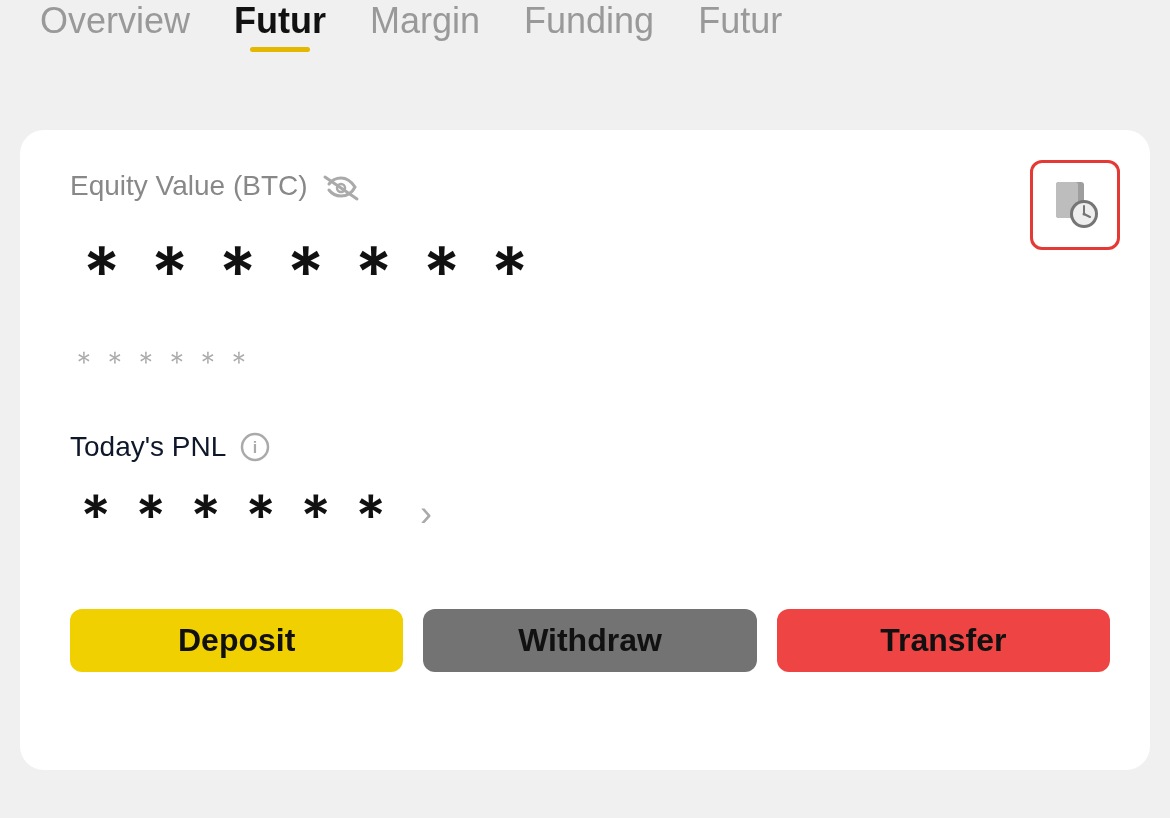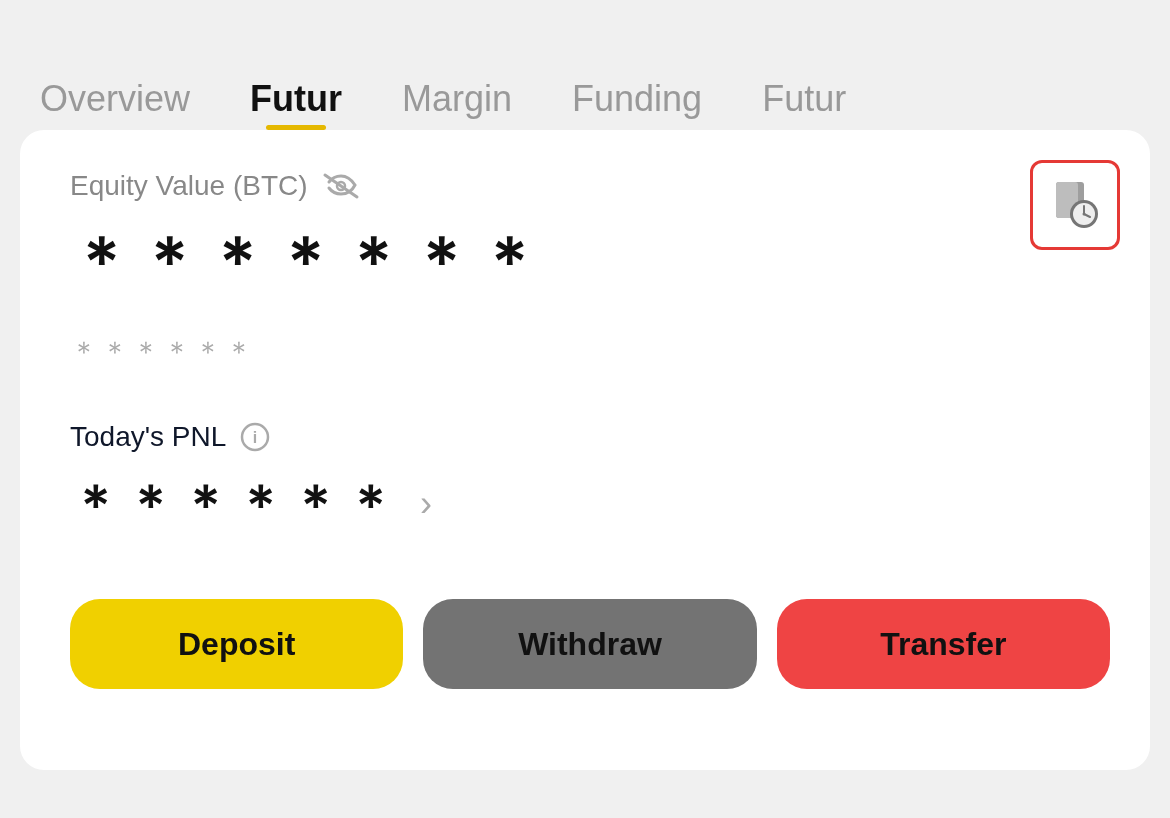--- a/index.html
+++ b/index.html
@@ -11,25 +11,25 @@
     body {
       width: 1170px;
       height: 818px;
       background-color: #f0f0f0;
       font-family: -apple-system, BlinkMacSystemFont, 'Segoe UI', sans-serif;
       overflow: hidden;
     }
 
     .tab-bar {
       display: flex;
-      align-items: flex-end;
+      align-items: flex-start;
       background-color: #f0f0f0;
       padding: 0 40px;
       height: 130px;
-      gap: 60px;
+      gap: 44px;
     }
 
     .tab-item {
       display: flex;
       flex-direction: column;
       align-items: center;
       cursor: pointer;
       padding-bottom: 10px;
       position: relative;
     }
@@ -89,23 +89,23 @@
       justify-content: center;
     }
 
     .report-icon svg {
       width: 54px;
       height: 54px;
     }
 
     .equity-label-row {
       display: flex;
-      align-items: center;
+      align-items: flex-end;
       gap: 14px;
-      margin-bottom: 14px;
+      margin-bottom: 24px;
     }
 
     .equity-label {
       font-size: 28px;
       color: #888;
       font-weight: 400;
     }
 
     .eye-slash-icon {
       display: flex;
@@ -165,22 +165,22 @@
       font-weight: 300;
     }
 
     .action-buttons {
       display: flex;
       gap: 20px;
     }
 
     .btn {
       flex: 1;
-      height: 90px;
-      border-radius: 30px;
+      height: 63px;
+      border-radius: 12px;
       border: none;
       font-size: 32px;
       font-weight: 700;
       cursor: pointer;
       display: flex;
       align-items: center;
       justify-content: center;
     }
 
     .btn-deposit {

